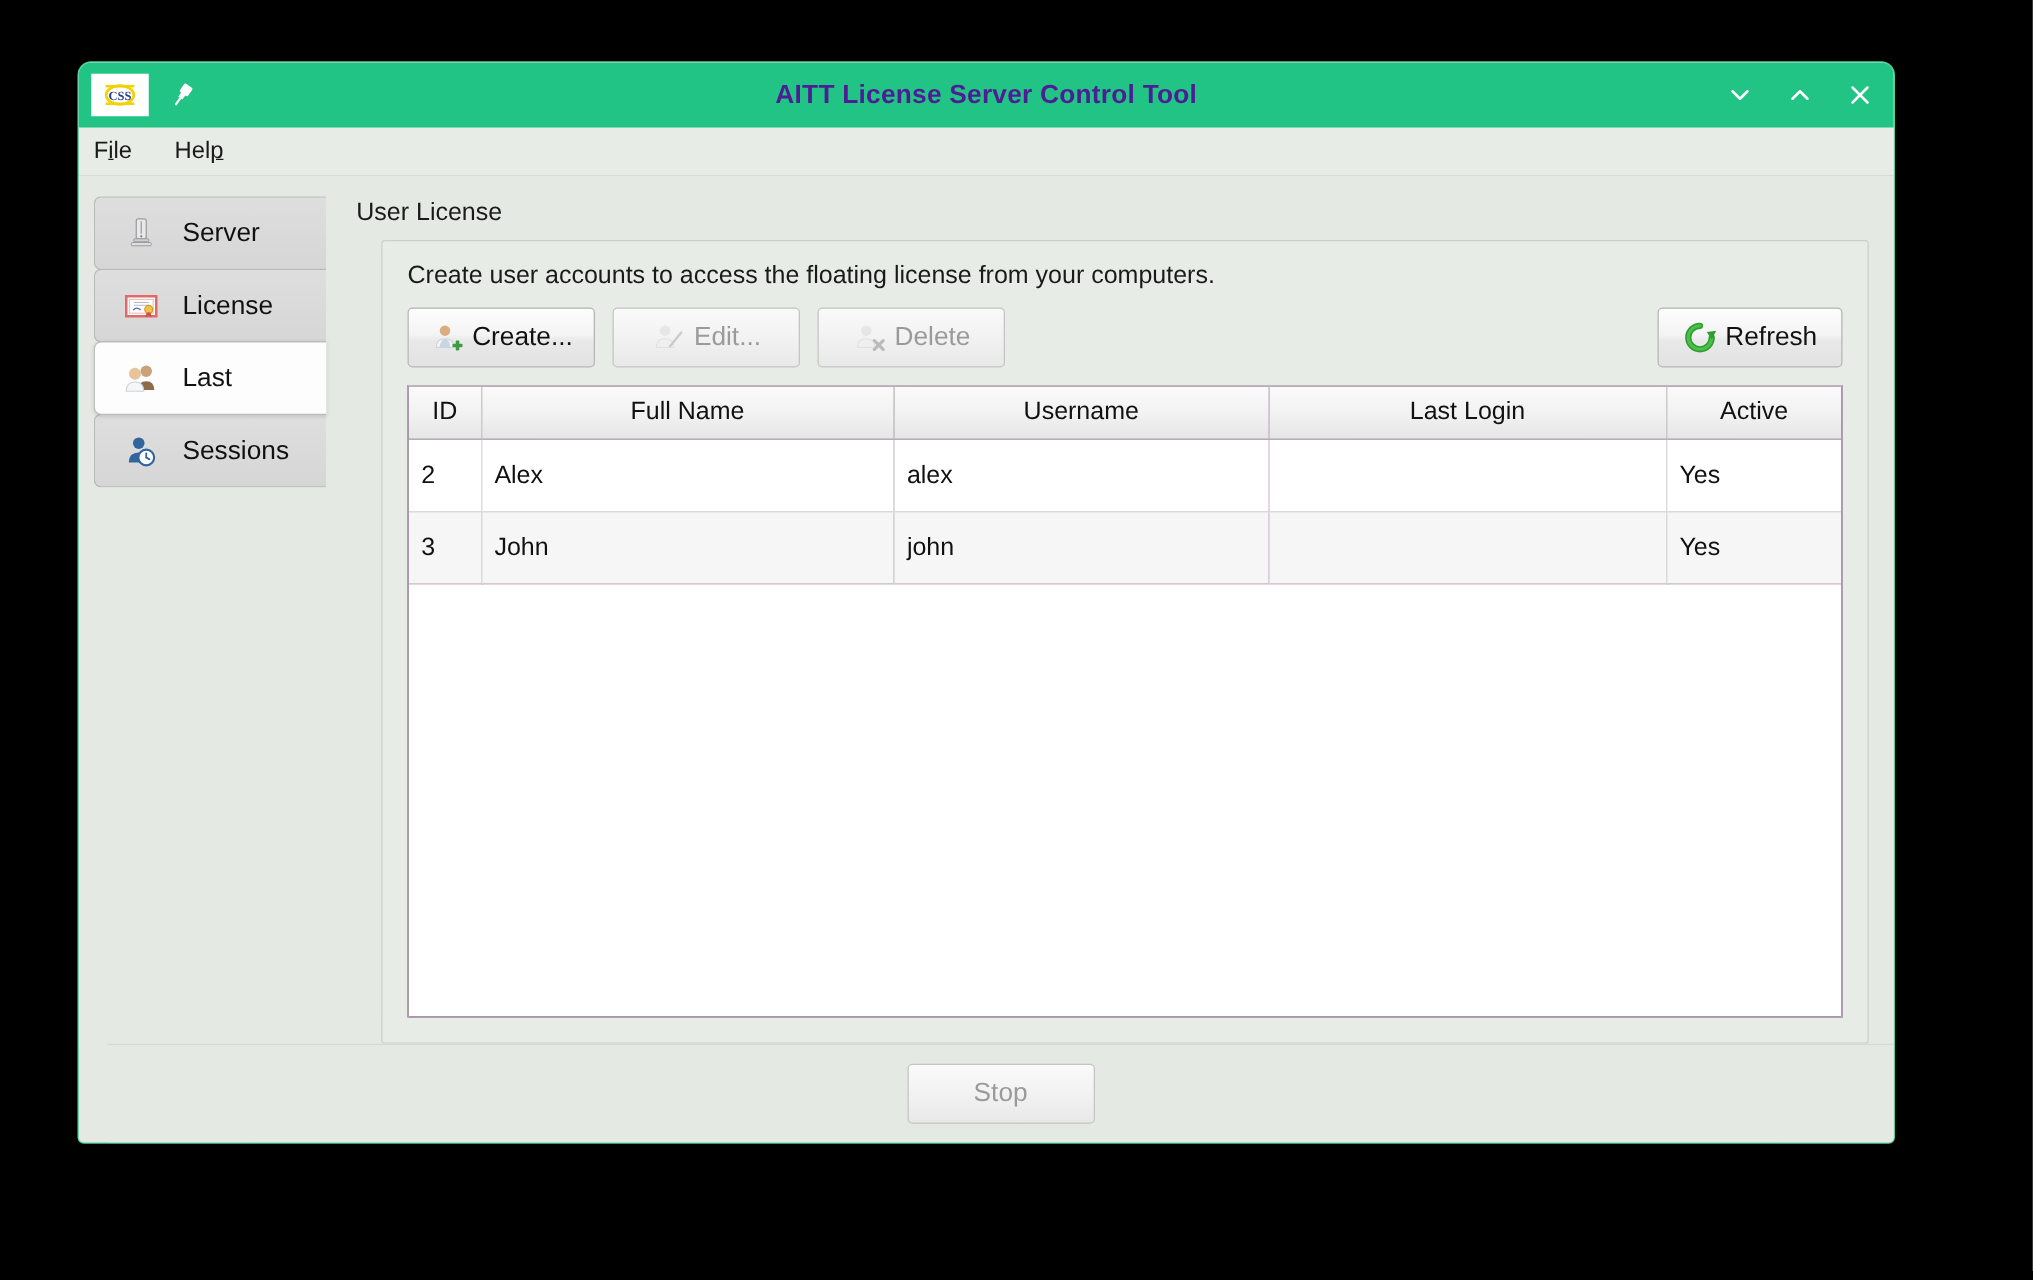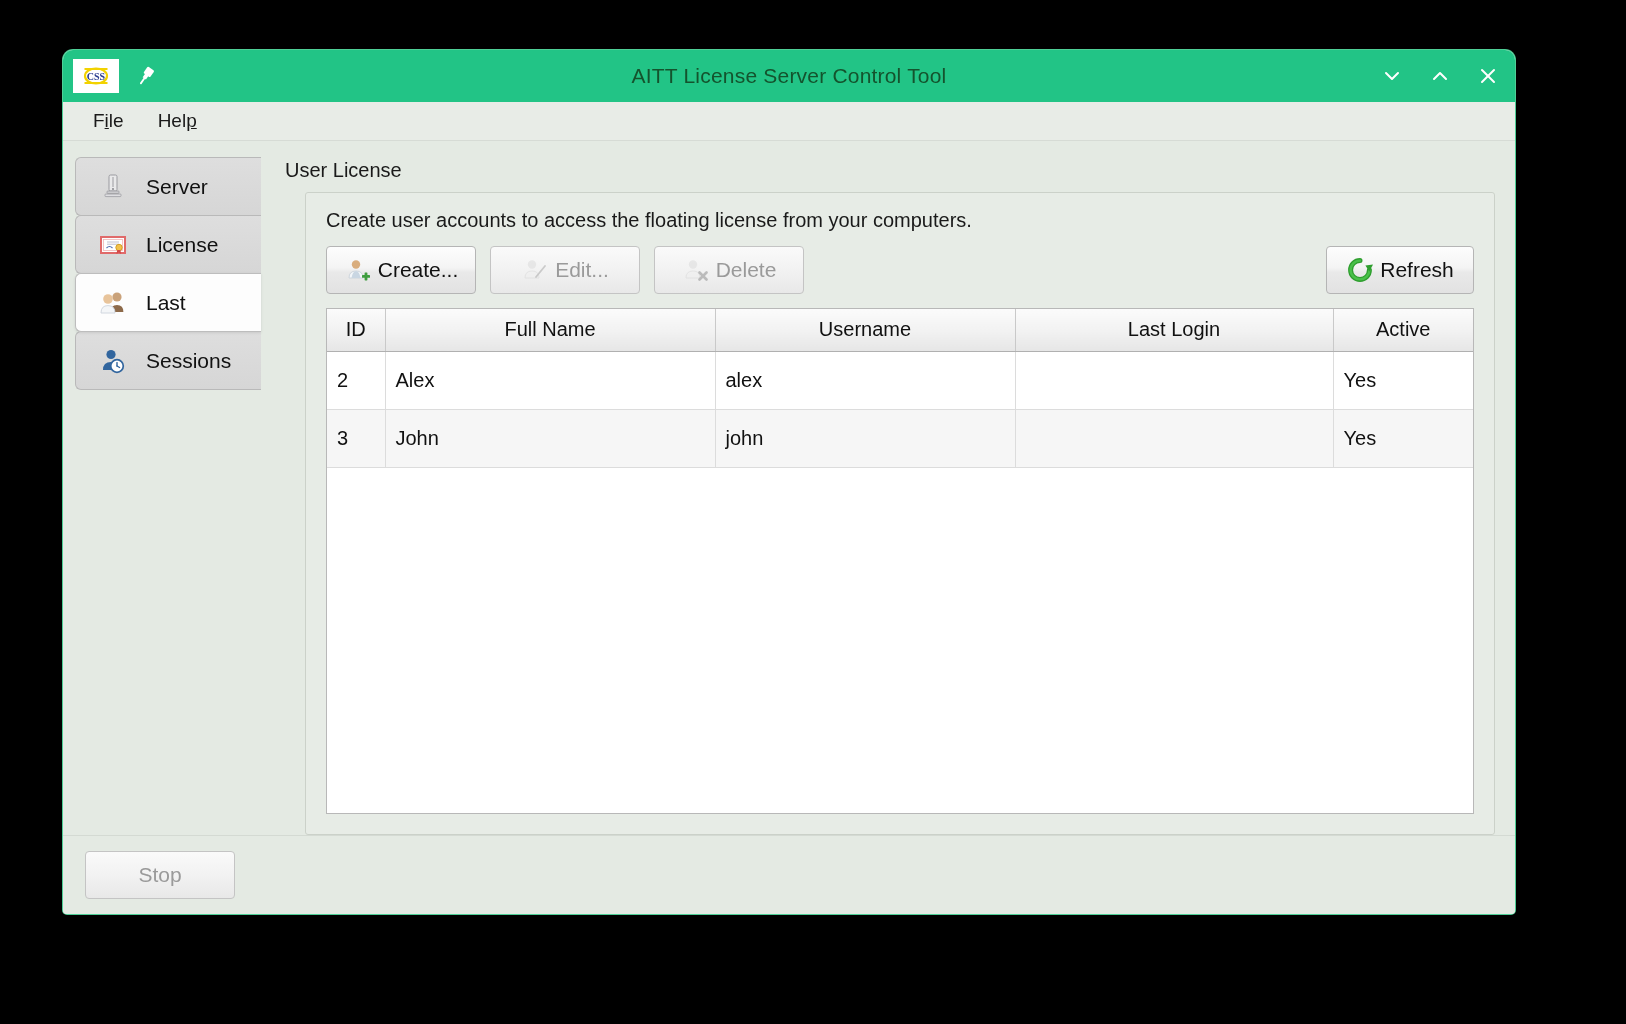--- a/index.html
+++ b/index.html
@@ -57,24 +57,25 @@
     width: 26px;
     height: 26px;
     display: flex;
     align-items: center;
     justify-content: center;
   }
   .title-text {
     position: absolute;
     left: 0; right: 0;
     text-align: center;
-    color: #14532d;
+    color: #4c1d95;
     font-size: 21px;
     letter-spacing: 0.2px;
     pointer-events: none;
+    font-weight: bold;
   }
   .win-controls {
     position: absolute;
     right: 14px;
     top: 0;
     height: 52px;
     display: flex;
     align-items: center;
     gap: 22px;
     z-index: 2;
@@ -87,21 +88,20 @@
     justify-content: center;
     cursor: pointer;
   }
 
   
   .menubar {
     height: 38px;
     background: #e8ece7;
     display: flex;
     align-items: center;
-    padding-left: 18px;
     gap: 10px;
     border-bottom: 1px solid #d6dbd5;
     flex: 0 0 auto;
   }
   .menu-item {
     font-size: 19px;
     color: #1a1a1a;
     padding: 3px 12px;
     cursor: default;
   }
@@ -269,24 +269,25 @@
   tr.row-even td { background: #ffffff; }
   tr.row-odd td { background: #f6f6f6; }
   .grid-filler { flex: 1 1 auto; background: #ffffff; }
 
   
   .footer {
     flex: 0 0 auto;
     height: 78px;
     display: flex;
     align-items: center;
-    justify-content: flex-start;
+    justify-content: center;
     padding: 0 22px;
     background: #e4eae3;
     border-top: 1px solid #d4dad3;
+    margin-left: 23px;
   }
   .btn-stop {
     width: 150px;
     height: 48px;
   }
 </style>
 </head>
 <body>
 
 <div class="window">

